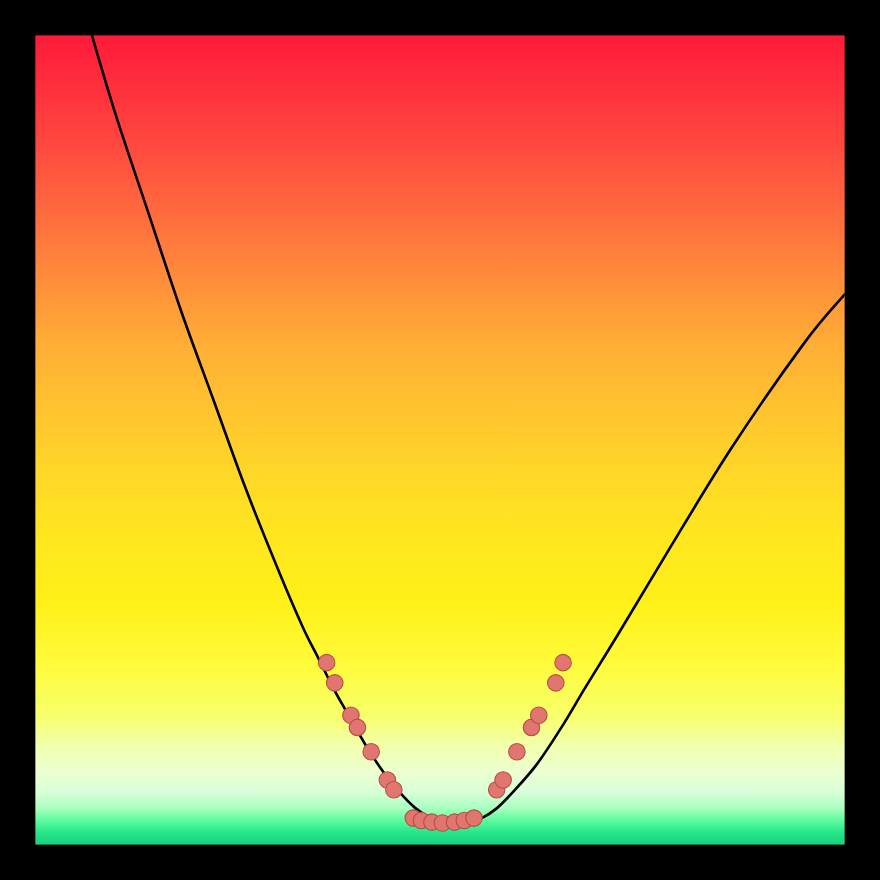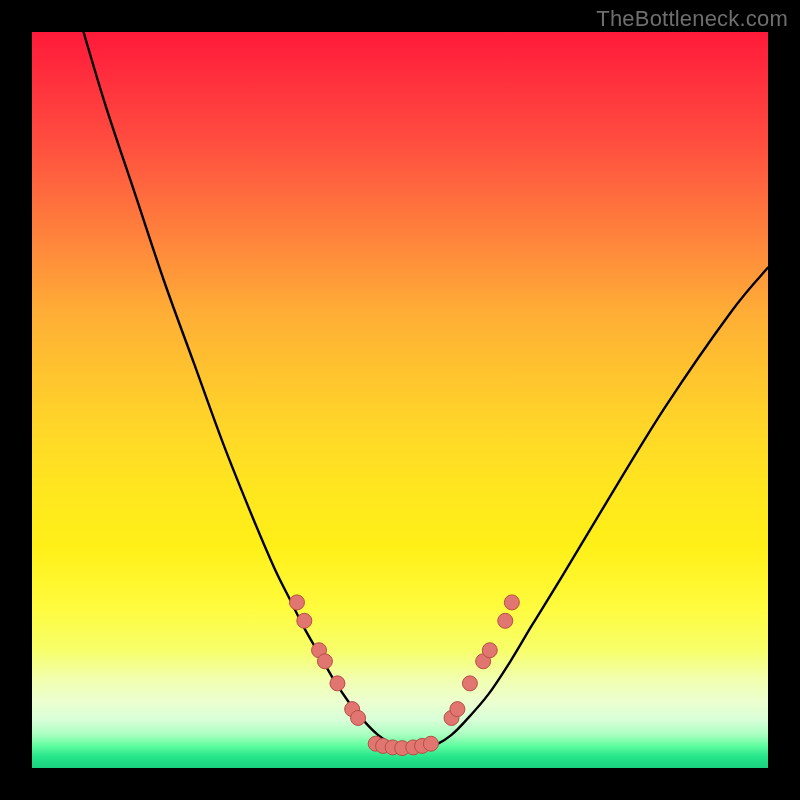--- a/index.html
+++ b/index.html
@@ -66,21 +66,20 @@
   svg.curve {
     position: absolute;
     inset: 0;
   }
 </style>
 </head>
 <body>
 
 <div class="frame">
 
-  <div class="watermark">TheBottleneck.com</div>
 
   <div class="plot">
     <div class="gradient"></div>
 
     <svg class="curve" viewBox="0 0 736 736" preserveAspectRatio="none">
       <path id="curve-path" fill="none" stroke="#000000" stroke-width="2.4" stroke-linecap="round" stroke-linejoin="round" d="M 51.52,0 C 55.2,12.266666666666671 65.01333333333334,46.61333333333336 73.60000000000001,73.60000000000002 C 82.18666666666668,100.58666666666669 93.22666666666667,132.47999999999996 103.04,161.91999999999996 C 112.85333333333334,191.35999999999996 122.66666666666666,222.0266666666666 132.48,250.23999999999995 C 142.29333333333332,278.45333333333326 152.10666666666665,304.2133333333333 161.92,331.2 C 171.73333333333332,358.18666666666667 181.54666666666668,386.40000000000003 191.36,412.16 C 201.17333333333335,437.92 212.2133333333333,464.90666666666664 220.79999999999998,485.76 C 229.38666666666666,506.61333333333334 236.7466666666667,523.7866666666666 242.88000000000002,537.28 C 249.01333333333335,550.7733333333333 252.6933333333333,556.9066666666668 257.59999999999997,566.72 C 262.5066666666666,576.5333333333333 267.4133333333333,586.96 272.32,596.16 C 277.2266666666667,605.3599999999999 282.1333333333333,613.3333333333333 287.04,621.92 C 291.9466666666667,630.5066666666667 296.85333333333335,639.7066666666667 301.76,647.6800000000001 C 306.66666666666663,655.6533333333334 311.5733333333334,663.0133333333333 316.48,669.76 C 321.38666666666666,676.5066666666667 326.29333333333335,682.64 331.2,688.16 C 336.1066666666666,693.68 341.0133333333333,698.832 345.91999999999996,702.88 C 350.8266666666666,706.928 355.7333333333333,709.9946666666666 360.64,712.448 C 365.5466666666667,714.9013333333334 370.4533333333333,716.7413333333334 375.36,717.6 C 380.2666666666667,718.4586666666667 385.1733333333334,718.4586666666667 390.08000000000004,717.6 C 394.9866666666667,716.7413333333334 399.8933333333334,714.9013333333334 404.8,712.448 C 409.70666666666665,709.9946666666666 414.61333333333334,706.928 419.52,702.88 C 424.4266666666666,698.832 428.1066666666666,694.9066666666666 434.23999999999995,688.16 C 440.3733333333333,681.4133333333333 448.96,672.2133333333334 456.32,662.4 C 463.68,652.5866666666666 471.04,640.9333333333333 478.40000000000003,629.28 C 485.76000000000005,617.6266666666667 491.8933333333334,606.5866666666667 500.48,592.48 C 509.06666666666666,578.3733333333333 517.6533333333333,564.88 529.92,544.64 C 542.1866666666666,524.4 556.9066666666668,499.25333333333333 574.08,471.04 C 591.2533333333333,442.8266666666667 612.1066666666667,407.25333333333333 632.96,375.36 C 653.8133333333334,343.4666666666667 682.0266666666666,302.9866666666667 699.1999999999999,279.68 C 716.3733333333332,256.37333333333333 729.8666666666667,242.88 736,235.51999999999998"></path>
       <g id="markers">
           <circle cx="264.96" cy="570.4" r="7.5" fill="#e0766f" stroke="#b84d46" stroke-width="1"></circle>
           <circle cx="272.32" cy="588.8" r="7.5" fill="#e0766f" stroke="#b84d46" stroke-width="1"></circle>
           <circle cx="287.04" cy="618.24" r="7.5" fill="#e0766f" stroke="#b84d46" stroke-width="1"></circle>

